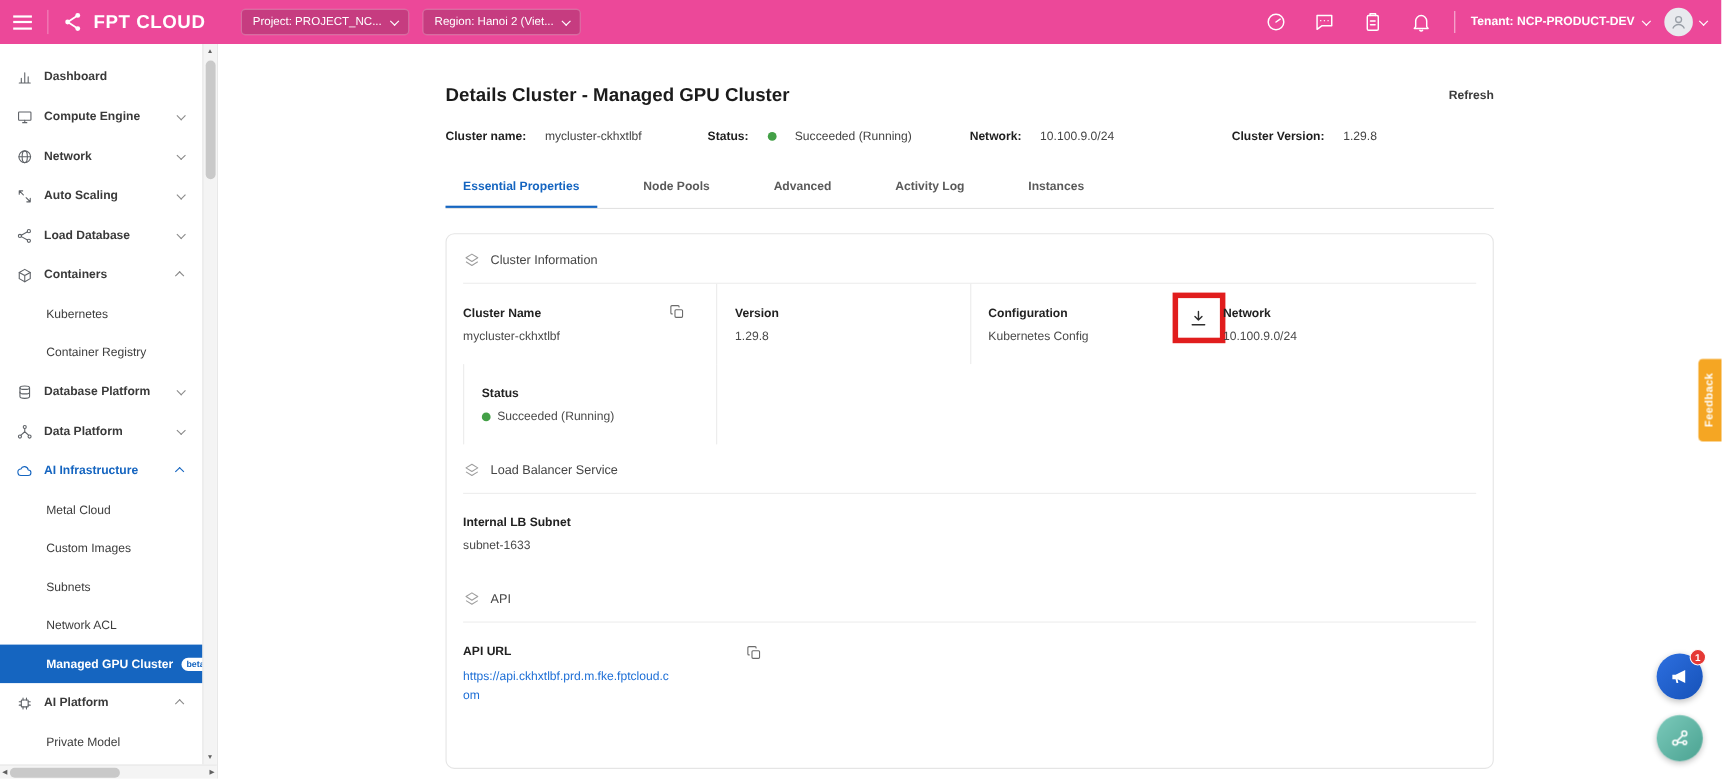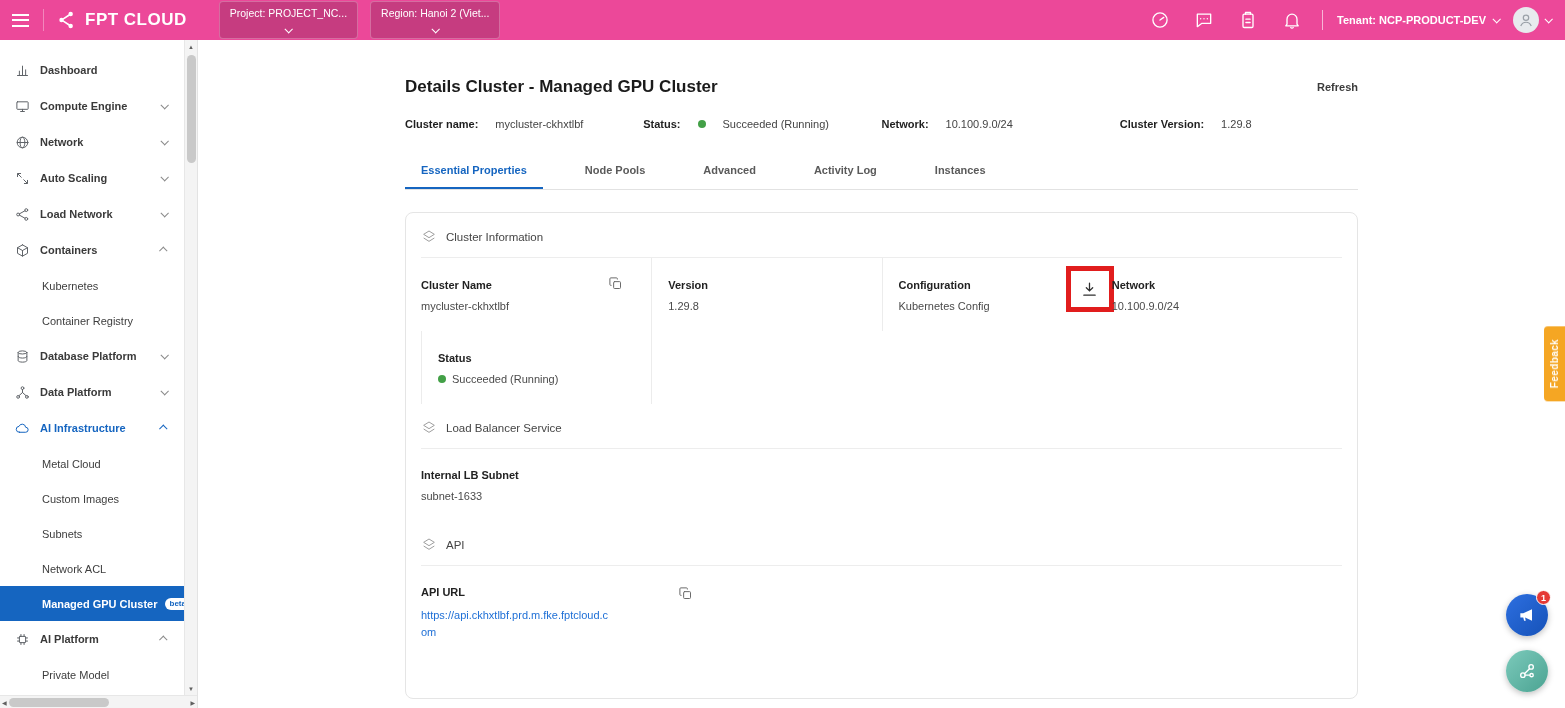--- a/index.html
+++ b/index.html
@@ -6,21 +6,21 @@
   html,body { width:1565px; height:708px; overflow:hidden; font-family:"Liberation Sans",sans-serif; background:#fff; }
 
   
   .topbar { height:40px; background:#ec4899; display:flex; align-items:center; justify-content:space-between; padding:0 14px 0 12px; color:#fff; }
   .tb-left, .tb-right { display:flex; align-items:center; }
   .hamburger { width:17px; height:13px; border-top:2px solid #fff; border-bottom:2px solid #fff; position:relative; cursor:pointer; margin-right:14px; }
   .hamburger::after { content:''; position:absolute; left:0; right:0; top:3.5px; height:2px; background:#fff; }
   .tb-sep { width:1px; height:22px; background:rgba(255,255,255,.35); margin-right:12px; }
   .logo { display:flex; align-items:center; gap:7px; margin-right:32px; }
   .logo-text { font-size:17px; font-weight:bold; letter-spacing:.5px; white-space:nowrap; }
-  .tb-select { display:flex; align-items:center; gap:8px; background:rgba(0,0,0,.16); border:1px solid rgba(255,255,255,.25); border-radius:4px; color:#fff; font-size:10.5px; padding:5px 10px; margin-right:12px; cursor:pointer; font-family:inherit; white-space:nowrap;flex-direction:column; }
+  .tb-select { display:flex; align-items:center; gap:8px; background:rgba(0,0,0,.16); border:1px solid rgba(255,255,255,.25); border-radius:4px; color:#fff; font-size:10.5px; padding:5px 10px; margin-right:12px; cursor:pointer; font-family:inherit; white-space:nowrap; }
   .chev { display:inline-block; width:6px; height:6px; border-right:1.5px solid currentColor; border-bottom:1.5px solid currentColor; transform:rotate(45deg) translateY(-1px); }
   .chev.up { transform:rotate(-135deg) translateY(-1px); }
   .tb-icon { width:20px; height:20px; margin-left:24px; cursor:pointer; }
   .tb-icon svg { width:100%; height:100%; stroke:#fff; fill:none; stroke-width:1.6; stroke-linecap:round; stroke-linejoin:round; }
   .tb-divider { width:1px; height:20px; background:rgba(255,255,255,.6); margin:0 14px 0 20px; }
   .tenant { display:flex; align-items:center; gap:7px; background:none; border:none; color:#fff; font-size:11px; font-weight:bold; cursor:pointer; font-family:inherit; white-space:nowrap;justify-content:space-between; }
   .avatar { width:26px; height:26px; border-radius:50%; background:#e8eaee; margin:0 6px 0 14px; display:flex; align-items:center; justify-content:center; cursor:pointer; overflow:hidden; }
   .avatar svg { width:18px; height:18px; stroke:#9aa0a8; fill:none; stroke-width:1.6; }
 
   
@@ -202,21 +202,21 @@
         <i class="chev"></i>
       </div>
 
       <div class="side-item">
         <span class="sicon"><svg viewBox="0 0 24 24">
               <circle cx="5" cy="12" r="2.3"></circle>
               <circle cx="18" cy="5" r="2.3"></circle>
               <circle cx="18" cy="19" r="2.3"></circle>
               <path d="M7 11l9-5M7 13l9 5"></path>
             </svg></span>
-        <span>Load Network</span>
+        <span>Load Database</span>
         <i class="chev"></i>
       </div>
 
       <div class="side-item">
         <span class="sicon"><svg viewBox="0 0 24 24">
               <path d="M12 3l8 4.5v9L12 21l-8-4.5v-9L12 3z"></path>
               <path d="M4 7.5l8 4.5 8-4.5M12 12v9"></path>
             </svg></span>
         <span>Containers</span>
         <i class="chev up"></i>

